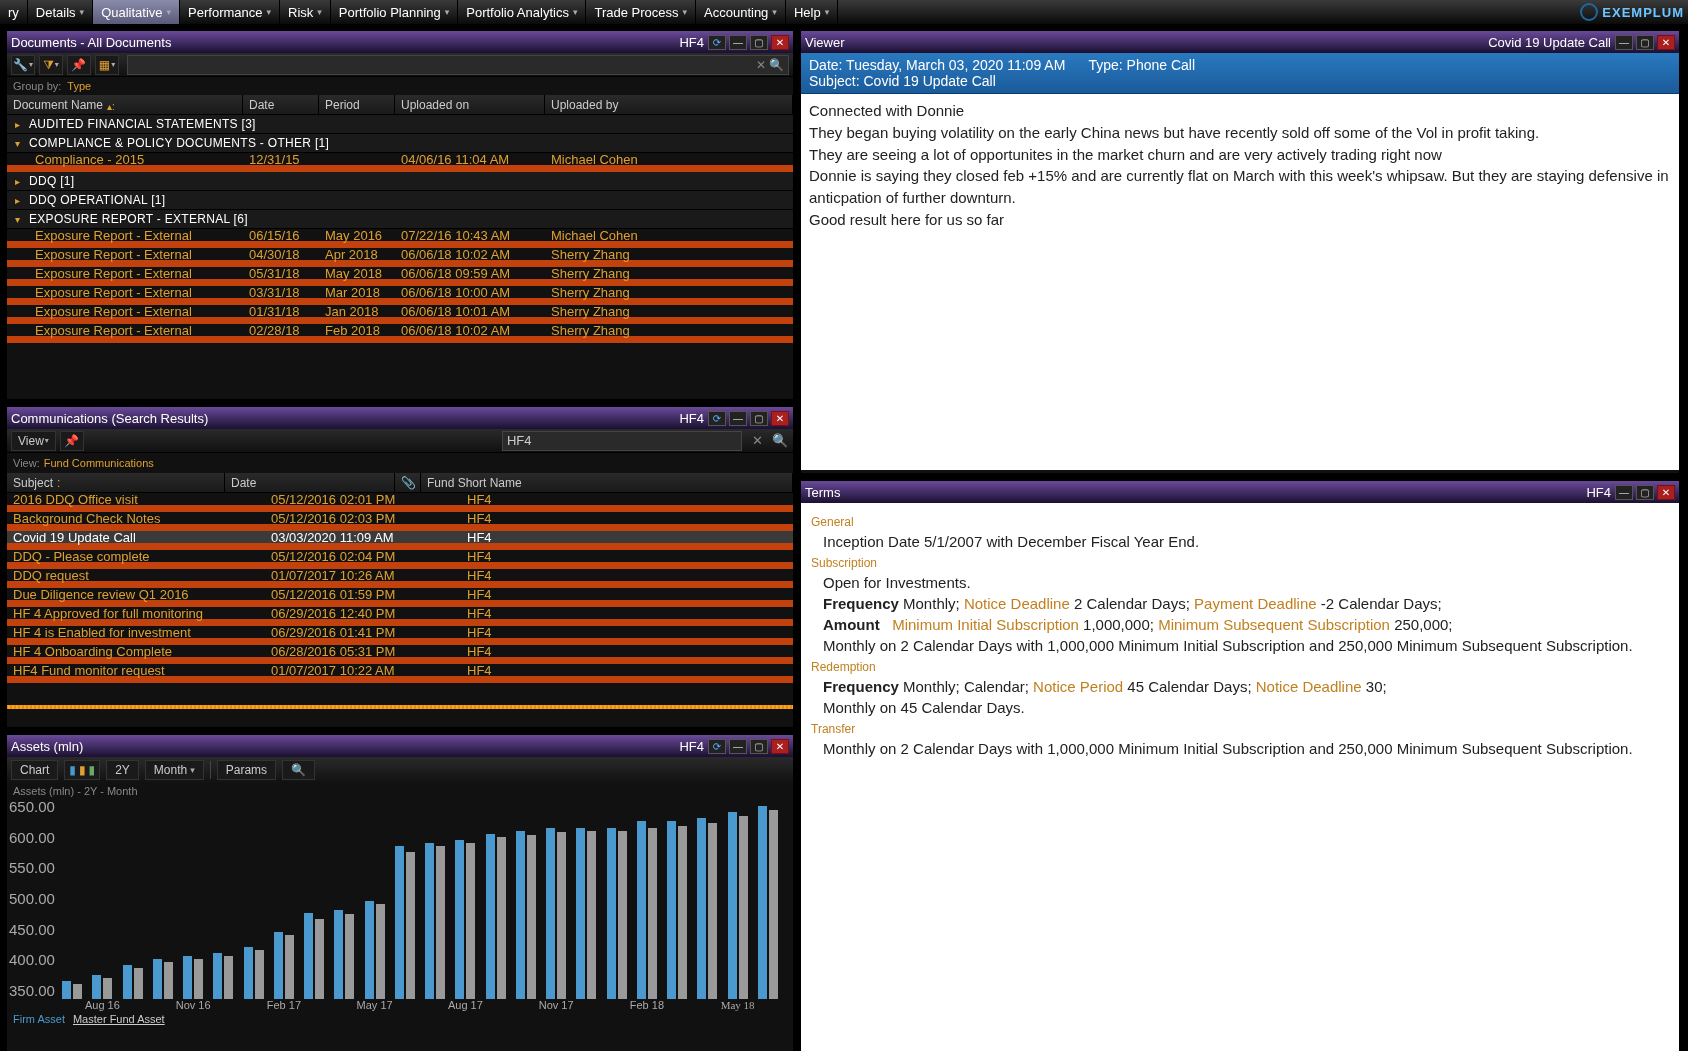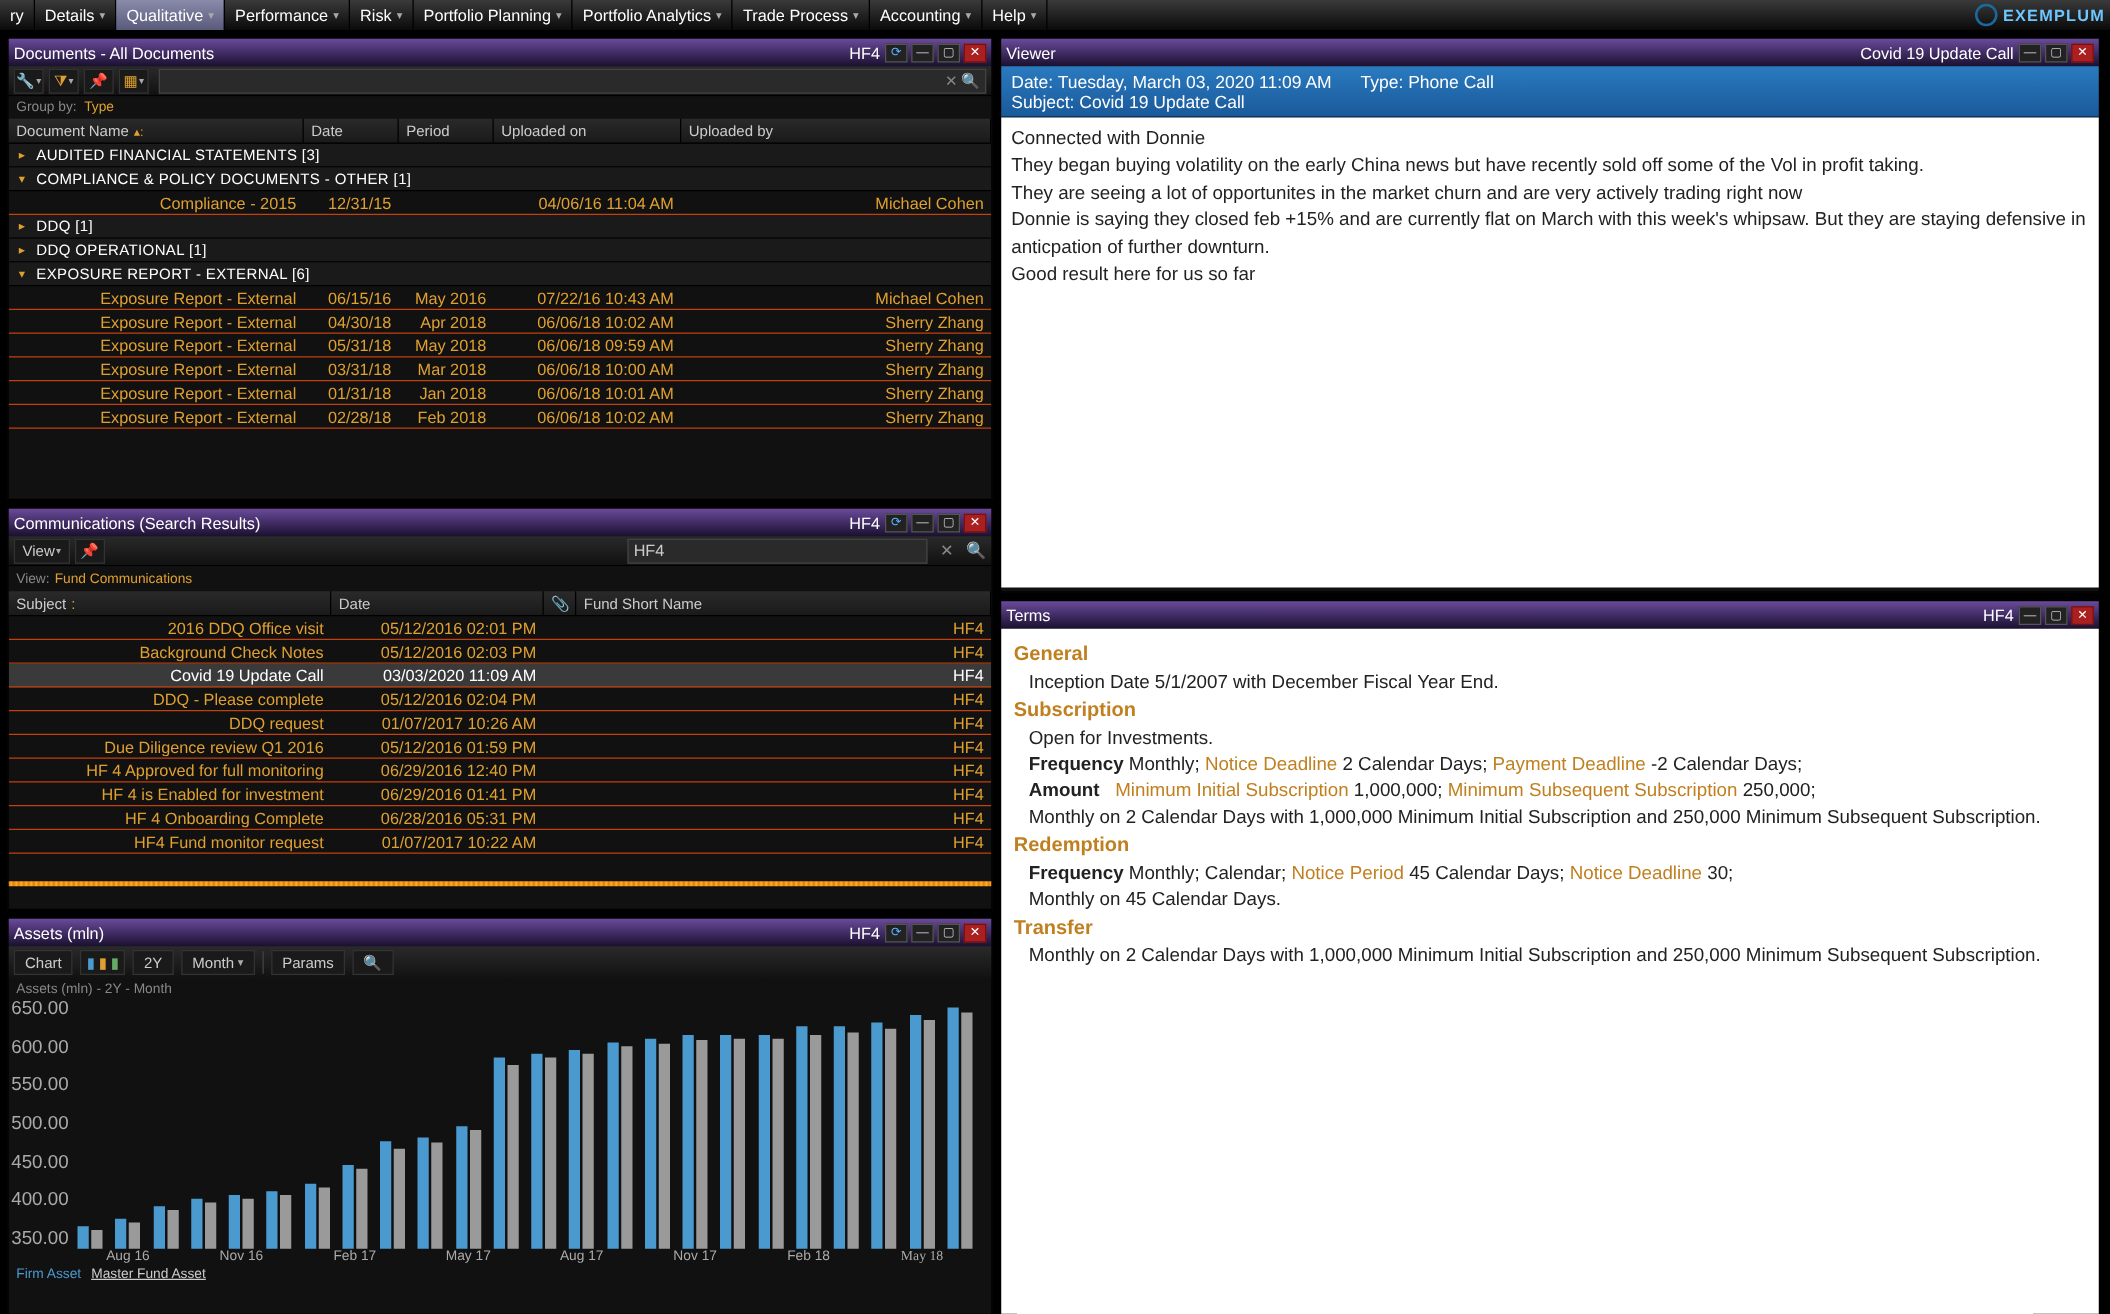--- a/index.html
+++ b/index.html
@@ -33,37 +33,37 @@
 .groupby .val { color:#e0a030; margin-left:6px;}
 
 .colhdr { height:20px; background:linear-gradient(#2a2a2a,#1a1a1a); display:flex; border-bottom:1px solid #000; font-size:12px; color:#ccc; }
 .colhdr > div { border-right:1px solid #000; padding:2px 6px; display:flex; align-items:flex-end;}
 .sorticon { color:#e0a030; margin-left:4px; font-size:10px;}
 
 .grp { height:19px; display:flex; align-items:center; color:#fff; font-size:12px; padding-left:8px; background:#1a1a1a; border-bottom:1px solid #000; cursor:pointer;}
 .grp .tri { width:10px; color:#e0a030; font-size:10px; margin-right:4px;}
 .grp .lbl { text-transform: uppercase; font-variant: small-caps; letter-spacing:0.3px;}
 
-.row { height:19px; display:flex; align-items:center; font-size:13px; border-bottom:1px solid #c2410c;text-align:right;}
+.row { height:19px; display:flex; align-items:center; font-size:13px; border-bottom:7px solid #c2410c;}
 .row > div { padding:0 6px; overflow:hidden; white-space:nowrap;}
 .row.orange { color:#e0a030;}
 .row.sel { background:#3a3a3a; color:#fff;}
 
 .commview { height:20px; background:#111; color:#888; font-size:11px; display:flex; align-items:center; padding:0 6px;}
 .commview .val { color:#e0a030; margin-left:4px;}
 
 
 .viewer-meta { background: linear-gradient(#2a7ac0,#1a5a9a); color:#fff; font-size:14px; padding:4px 8px; border-bottom:1px solid #0a3a6a;}
 .viewer-meta .k { font-weight:normal; }
 .viewer-body { background:#fff; color:#222; font-size:15px; padding:6px 8px; line-height:1.45; height:calc(100% - 22px - 44px); overflow:auto;}
 .viewer-body p { margin-bottom:0;}
 
 
 .terms-body { background:#fff; color:#222; font-size:15px; padding:6px 10px; height:calc(100% - 22px); overflow:auto;}
-.terms-body h3 { color:#c08020; font-weight:bold; font-size:16px; margin:6px 0 4px 0;}
+.terms-body h3 { color:#c08020; font-weight:normal; font-size:12px; margin:6px 0 4px 0;}
 .terms-body .indent { margin-left:12px; margin-bottom:4px;}
 .terms-body .keyb { font-weight:bold;}
 .terms-body .keyo { color:#c08020;}
 
 
 .chart-toolbar { height:26px; background:linear-gradient(#2a2a2a,#111); display:flex; align-items:center; padding:0 4px; gap:6px;}
 .chart-toolbar .btn { padding:2px 8px; border:1px solid #333; background:#1a1a1a; color:#ccc; cursor:pointer; display:flex; align-items:center; gap:3px; font-size:12px;}
 .chart-toolbar .btn .dd{font-size:9px;color:#aaa;}
 .chart-sub { font-size:11px; color:#888; padding:2px 6px;}
 .chart-area { position:relative; height:196px; margin:4px 10px 0 50px;}
@@ -259,21 +259,21 @@
     <div style="flex:1"></div>
     <div style="width:240px;height:20px;background:#2a2a2a;border:1px solid #444;color:#ccc;padding:1px 4px;"><span>HF4</span></div>
     <span style="color:#888;margin:0 6px;cursor:pointer;">✕</span>
     <span style="color:#888;cursor:pointer;">🔍</span>
   </div>
   <div class="commview">
     <span>View:</span>
     <span class="val">Fund Communications</span>
   </div>
   <div class="colhdr">
-    <div style="width:258px">
+    <div style="width:218px">
           <span>Subject</span>
           <span style="color:#e0a030;margin-left:4px;">:</span>
         </div>
     <div style="width:170px">Date</div>
     <div style="width:26px">📎</div>
     <div style="flex:1">Fund Short Name</div>
   </div>
   <div id="comm-rows" style="overflow:hidden; height:212px; position:relative;">
         <div class="row orange">
           <div style="width:258px">2016 DDQ Office visit</div>

